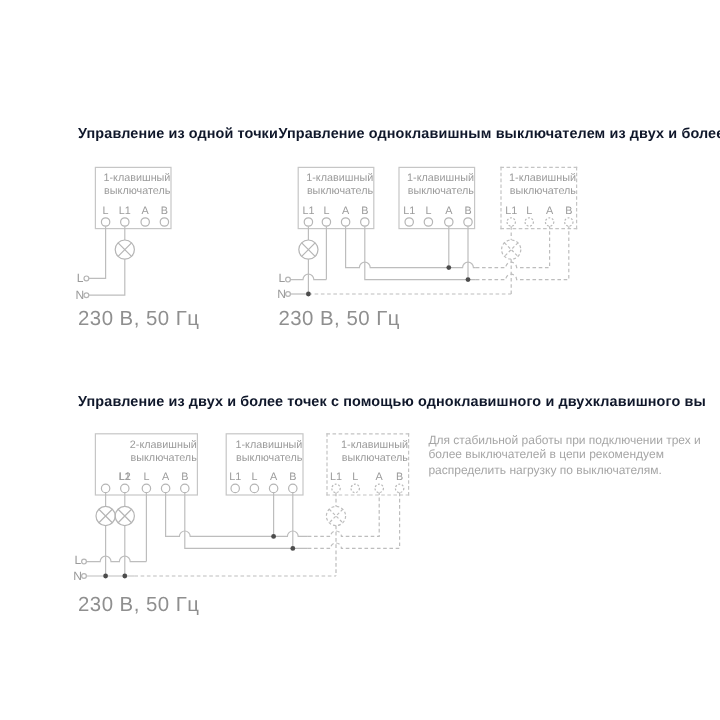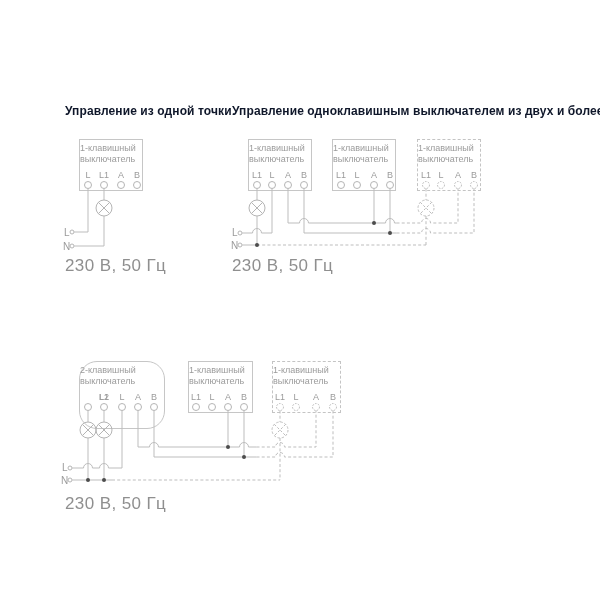--- a/index.html
+++ b/index.html
@@ -10,21 +10,21 @@
   .abs{position:absolute;}
   .heading{
     font-size:12px;font-weight:bold;color:#0f172a;white-space:nowrap;
     letter-spacing:.1px;line-height:14px;
   }
   .swbox{
     position:absolute;border:1px solid #c6c6c6;box-sizing:border-box;background:transparent;
   }
   .swbox.dashed{border:1px dashed #c4c4c4;}
   .swtitle{
-    position:absolute;left:0;right:0;top:3px;text-align:left;
+    position:absolute;left:0;right:0;top:3px;text-align:right;
     font-size:9px;line-height:11px;color:#9b9b9b;white-space:nowrap;overflow:visible;
   }
   .term{
     position:absolute;top:30px;transform:translateX(-50%);
     font-size:9px;color:#9b9b9b;line-height:10px;
   }
   .ln-label{font-size:10px;color:#9b9b9b;line-height:11px;}
   .voltage{font-size:17px;color:#8f8f8f;letter-spacing:.4px;white-space:nowrap;}
   .note{font-size:10px;color:#a6a6a6;line-height:12.4px;white-space:nowrap;}
   svg.overlay{position:absolute;left:0;top:0;pointer-events:none;}
@@ -36,20 +36,21 @@
   .lamp-d{stroke:#bdbdbd;stroke-width:1;fill:none;stroke-dasharray:2.4,1.8;}
   .dot{fill:#4c4c4c;stroke:none;}
 </style>
 </head>
 <body>
 
 <div class="canvas">
 
   <div class="abs heading" style="left:65px;top:104px;">Управление из одной точки</div>
   <div class="abs heading" style="left:232px;top:104px;">Управление одноклавишным выключателем из двух и более</div>
+  <div class="abs heading" style="left:65px;top:327px;">Управление из двух и более точек с помощью одноклавишного и двухклавишного вы</div>
 
   <div class="swbox" style="left:79px;top:139px;width:64px;height:52px;">
     <div class="swtitle">
       <span>1-клавишный</span><br>
       <span>выключатель</span>
     </div>
     <span class="term" style="left:8px;">L</span>
     <span class="term" style="left:24px;">L1</span>
     <span class="term" style="left:41px;">A</span>
     <span class="term" style="left:57px;">B</span>
@@ -81,21 +82,21 @@
     <div class="swtitle">
       <span>1-клавишный</span><br>
       <span>выключатель</span>
     </div>
     <span class="term" style="left:8px;">L1</span>
     <span class="term" style="left:23px;">L</span>
     <span class="term" style="left:40px;">A</span>
     <span class="term" style="left:56px;">B</span>
   </div>
 
-  <div class="swbox" style="left:79px;top:361px;width:86px;height:68px;border-radius:18px;">
+  <div class="swbox" style="left:79px;top:361px;width:86px;height:52px;">
     <div class="swtitle">
       <span>2-клавишный</span><br>
       <span>выключатель</span>
     </div>
     <span class="term" style="left:24px;">L2</span>
     <span class="term" style="left:24px;">L1</span>
     <span class="term" style="left:42px;">L</span>
     <span class="term" style="left:58px;">A</span>
     <span class="term" style="left:74px;">B</span>
   </div>
@@ -237,14 +238,19 @@
   <div class="abs ln-label" style="left:63px;top:240.5px;">N</div>
   <div class="abs ln-label" style="left:232px;top:227px;">L</div>
   <div class="abs ln-label" style="left:231px;top:239.5px;">N</div>
   <div class="abs ln-label" style="left:62px;top:462px;">L</div>
   <div class="abs ln-label" style="left:61px;top:474.5px;">N</div>
 
   <div class="abs voltage" style="left:65px;top:256px;">230 В, 50 Гц</div>
   <div class="abs voltage" style="left:232px;top:256px;">230 В, 50 Гц</div>
   <div class="abs voltage" style="left:65px;top:494px;">230 В, 50 Гц</div>
 
+  <div class="abs note" style="left:357px;top:362px;">
+    <div>Для стабильной работы при подключении трех и</div>
+    <div>более выключателей в цепи рекомендуем</div>
+    <div>распределить нагрузку по выключателям.</div>
+  </div>
 
 </div>
 
 </body></html>

